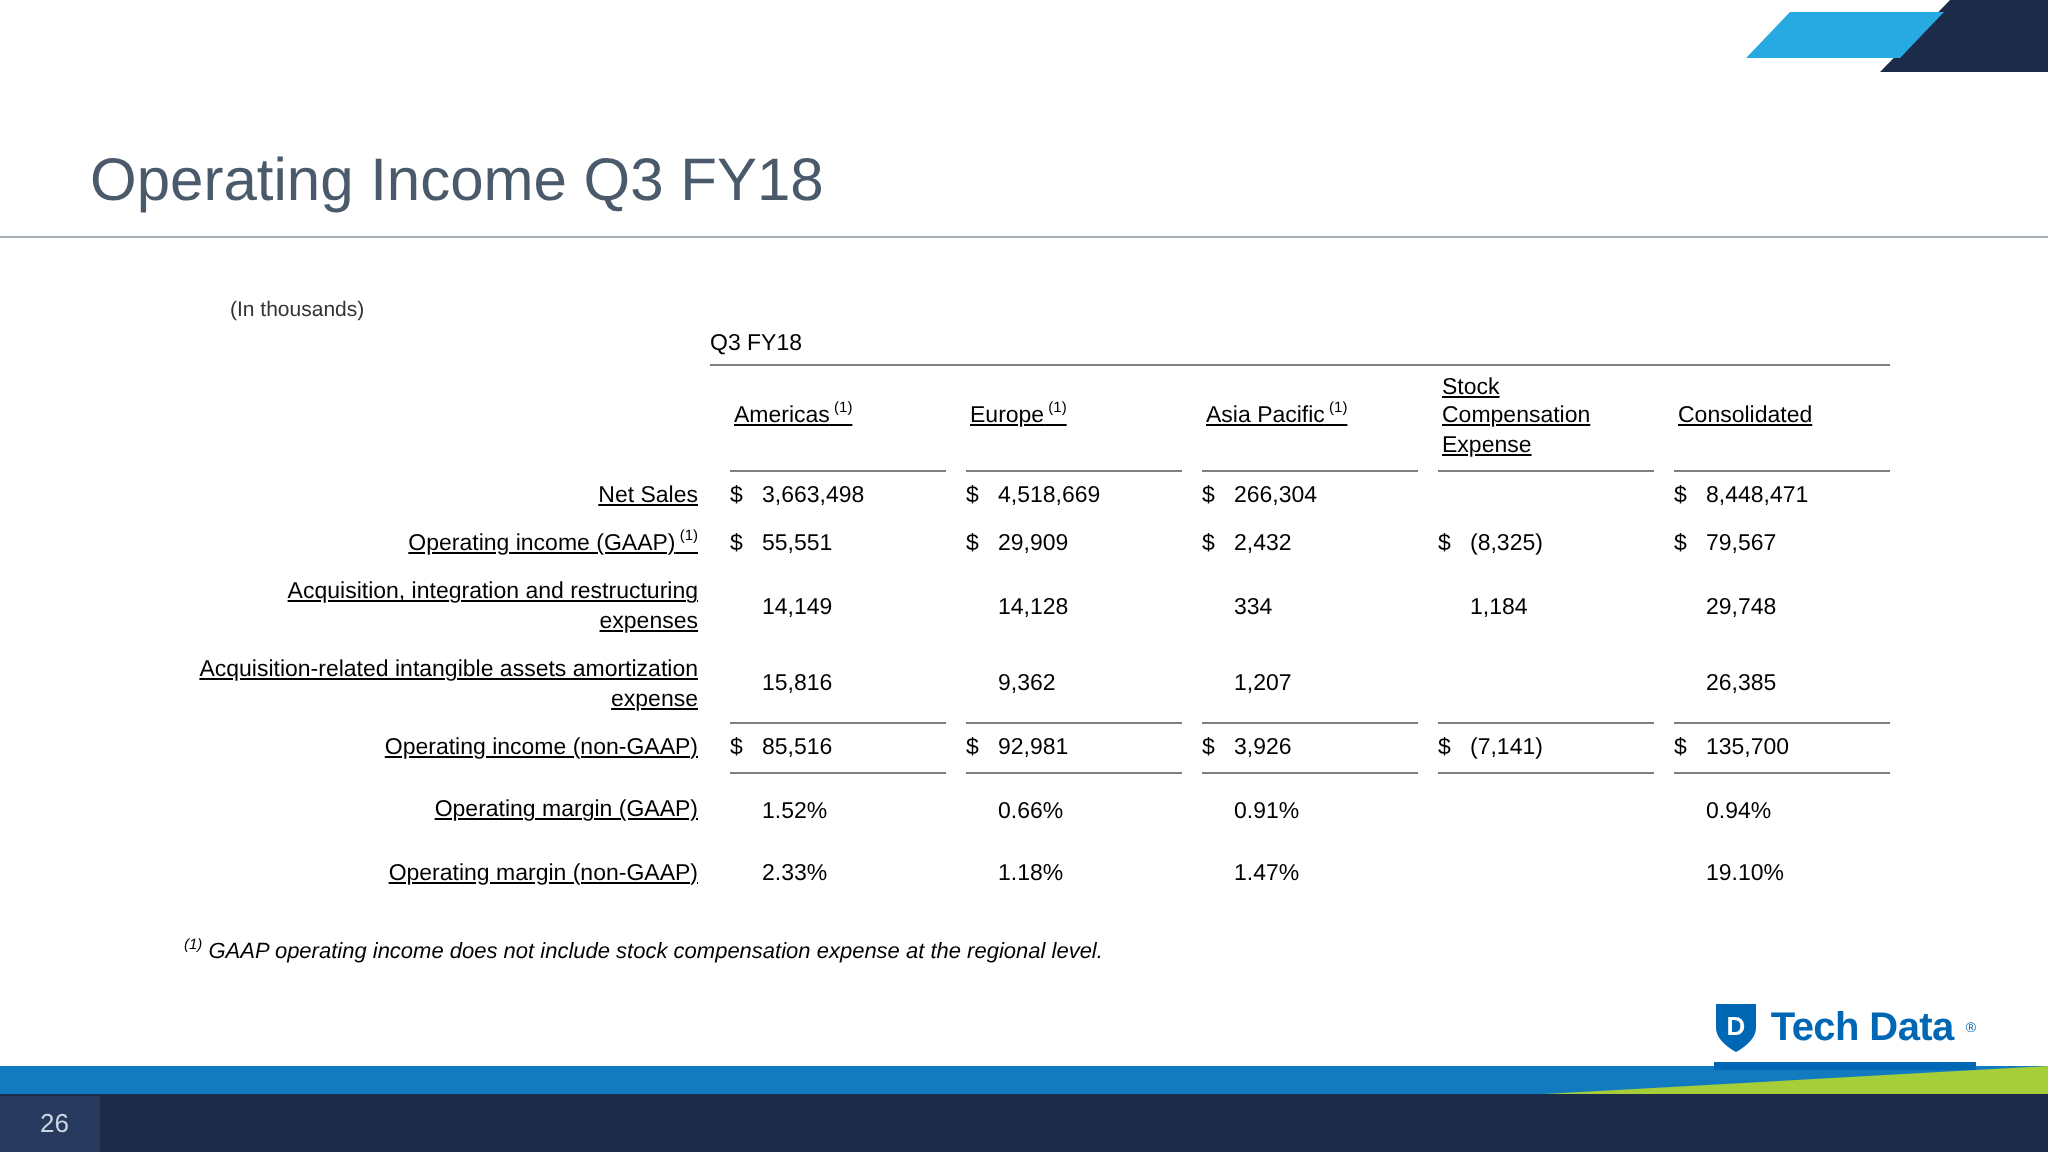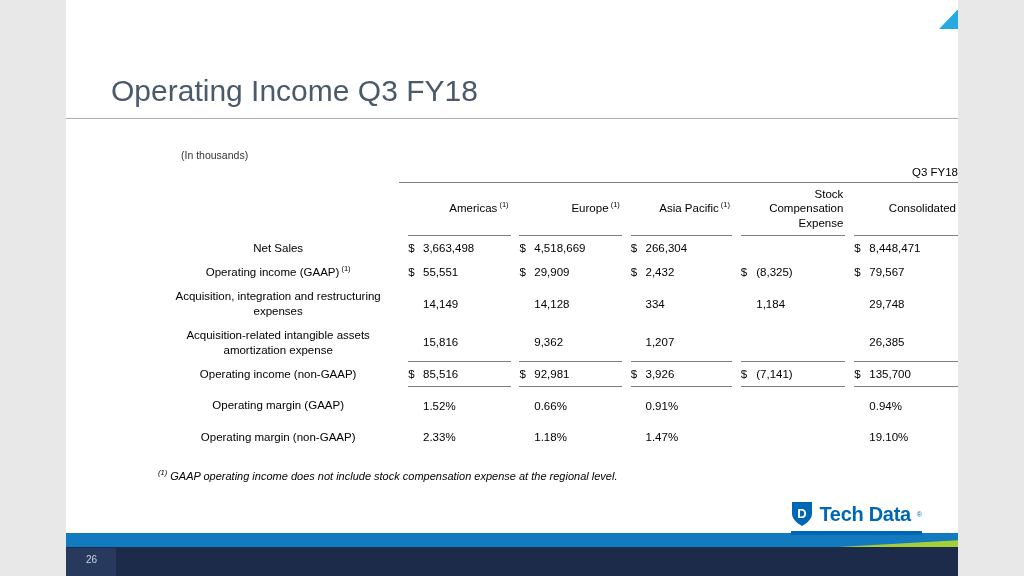--- a/index.html
+++ b/index.html
@@ -1,43 +1,43 @@
 <!DOCTYPE html>
 <html><head>
 <meta charset="utf-8">
 <style>
   html,body{margin:0;padding:0;background:#e8e8e8;}
   .slide{
-    position:relative;width:892px;height:576px;background:#ffffff;
+    position:relative;width:1024px;height:576px;background:#ffffff;
     font-family:"Liberation Sans",sans-serif;overflow:hidden;margin:0 auto;
     --title:#4a5a6b; --azure:#27aae1; --navy:#1c2b4a; --lime:#a6ce39;
     --bar_blue:#127bbf; --logo_blue:#0067b5; --rule:#7f7f7f;
   }
   .deco{position:absolute;inset:0;pointer-events:none;}
   .title{position:absolute;left:45px;top:74px;font-size:30px;color:var(--title);letter-spacing:0;}
   .title-rule{position:absolute;left:0;top:118px;width:1024px;height:1px;background:#a8aeb6;}
   .units{position:absolute;left:115px;top:149px;font-size:10.5px;color:#333;}
   .tablewrap{position:absolute;left:97px;top:164px;}
   table{border-collapse:collapse;table-layout:fixed;font-size:11.5px;color:#000;}
   td{padding:2px 0;vertical-align:middle;}
-  .group-hdr{text-align:right;border-bottom:1px solid var(--rule);padding-bottom:4px;}
-  .col-hdr{text-align:right;border-bottom:1px solid var(--rule);padding:4px 2px 5px 2px;line-height:1.25;}
-  .lbl{text-align:center;padding-right:6px;line-height:1.25;}
+  .group-hdr{text-align:left;border-bottom:1px solid var(--rule);padding-bottom:4px;}
+  .col-hdr{text-align:left;border-bottom:1px solid var(--rule);padding:4px 2px 5px 2px;line-height:1.25;text-decoration:underline;}
+  .lbl{text-align:right;padding-right:6px;line-height:1.25;text-decoration:underline;}
   .d{text-align:left;}
   .v{padding-right:2px;}
   .ul{border-bottom:1px solid var(--rule);}
   tbody td{padding-top:5px;padding-bottom:5px;}
   tbody tr.tall td{padding-top:12px;padding-bottom:5px;}
   sup.fn{font-size:7.5px;vertical-align:super;line-height:0;}
   .footnote{position:absolute;left:92px;top:470px;font-size:11px;color:#000;font-style:italic;}
   .logo{position:absolute;right:36px;top:501px;display:flex;align-items:center;gap:6px;
         padding-bottom:4px;border-bottom:4px solid var(--logo_blue);}
   .brand{font-size:20px;font-weight:bold;color:var(--logo_blue);letter-spacing:-0.3px;}
   .reg{font-size:7px;color:var(--logo_blue);vertical-align:super;}
-  .pagenum{position:absolute;left:20px;top:554px;font-size:10px;color:#cdd5e2;}
+  .pagenum{position:absolute;left:20px;top:554px;font-size:13px;color:#cdd5e2;}
 </style>
 </head>
 <body>
 
 <div class="slide" style="--title: #4a5a6b; --azure: #27aae1; --navy: #1c2b4a; --lime: #a6ce39; --bar_blue: #127bbf; --logo_blue: #0067b5; --rule: #7f7f7f;">
 
   <svg class="deco" width="1024" height="576" viewBox="0 0 1024 576">
 
     <polygon points="975,0 1024,0 1024,36 940,36" fill="#1c2b4a"></polygon>
     <polygon points="895,6 972,6 950,29 873,29" fill="#27aae1"></polygon>

